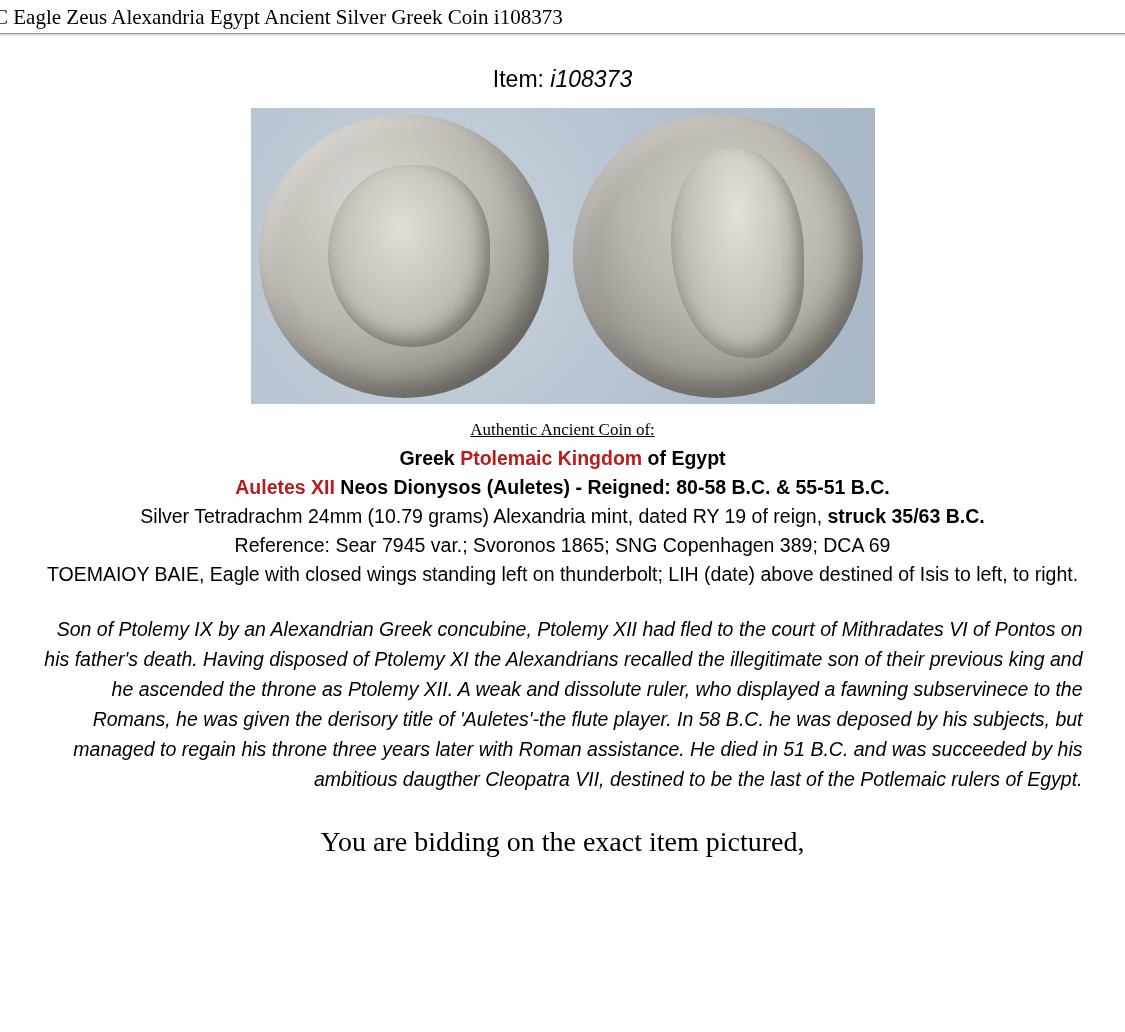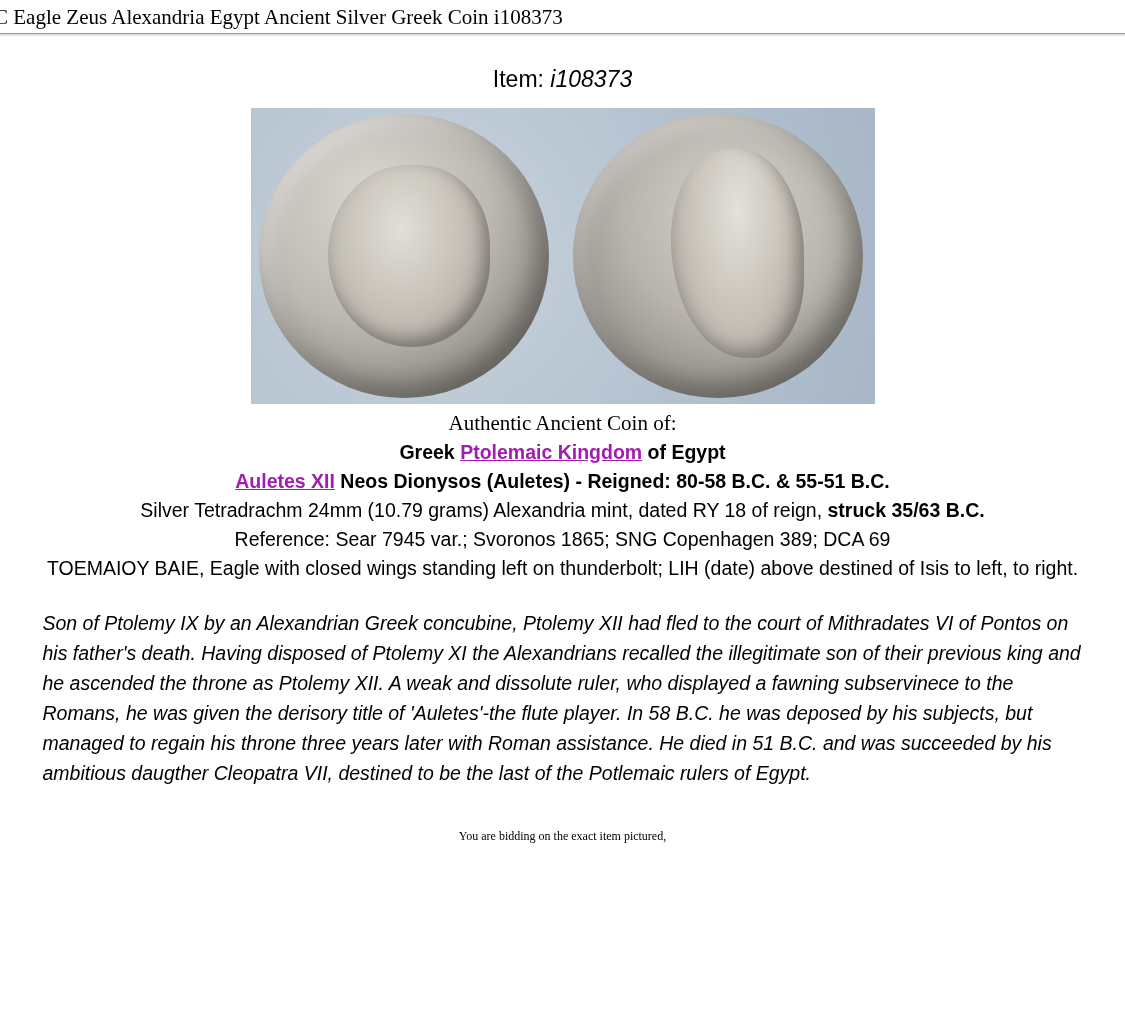--- a/index.html
+++ b/index.html
@@ -126,50 +126,50 @@
     width: 46%;
     height: 74%;
     border-radius: 46% 54% 40% 60%;
     background:
       radial-gradient(ellipse at 50% 30%, #e4e1da 0%, #c5c0b7 55%, #9a958e 100%);
     box-shadow: inset -6px -8px 16px rgba(70,66,62,0.45);
   }
   
   .auth-line {
     font-family: "Liberation Serif", serif;
-    font-size: 21px;
+    font-size: 17px;
     line-height: 27px;
-    margin-top: 6px;
+    margin-top: 12px;
+    text-decoration: underline;
   }
   .desc {
     font-family: "Liberation Sans", sans-serif;
     font-size: 19.5px;
     line-height: 27px;
     padding: 0 26px;
   }
   .desc .b { font-weight: bold; }
   .link {
-    color: #a21caf;
-    text-decoration: underline;
+    color: #b91c1c;
     font-weight: bold;
     cursor: pointer;
   }
   .desc-row { margin-top: 2px; }
   .narrative {
     font-family: "Liberation Sans", sans-serif;
     font-style: italic;
     font-size: 19.5px;
     line-height: 30px;
     margin: 26px auto 0 auto;
     width: 1040px;
-    text-align: left;
+    text-align: right;
   }
   .footer {
     font-family: "Liberation Serif", serif;
-    font-size: 12px;
+    font-size: 28px;
     line-height: 28px;
     margin-top: 34px;
   }
   .footer .l2 { font-weight: normal; }
 </style>
 </head>
 <body>
 
 <div class="page">
 
@@ -196,21 +196,21 @@
     <div class="auth-line">Authentic Ancient Coin of:</div>
 
     <div class="desc">
       <div class="desc-row">
         <span class="b">Greek </span><a class="link">Ptolemaic Kingdom</a><span class="b"> of Egypt</span>
       </div>
       <div class="desc-row">
         <a class="link">Auletes XII</a><span class="b"> Neos Dionysos (Auletes) - Reigned: 80-58 B.C. &amp; 55-51 B.C.</span>
       </div>
       <div class="desc-row">
-        <span>Silver Tetradrachm 24mm (10.79 grams) Alexandria mint, dated RY 18 of reign, </span><span class="b">struck 35/63 B.C.</span>
+        <span>Silver Tetradrachm 24mm (10.79 grams) Alexandria mint, dated RY 19 of reign, </span><span class="b">struck 35/63 B.C.</span>
       </div>
       <div class="desc-row">Reference: Sear 7945 var.; Svoronos 1865; SNG Copenhagen 389; DCA 69</div>
       <div class="desc-row">TOEMAIOY BAIE, Eagle with closed wings standing left on thunderbolt; LIH (date) above destined of Isis to left, to right.</div>
     </div>
 
     <div class="narrative">Son of Ptolemy IX by an Alexandrian Greek concubine, Ptolemy XII had fled to the court of Mithradates VI of Pontos on his father's death. Having disposed of Ptolemy XI the Alexandrians recalled the illegitimate son of their previous king and he ascended the throne as Ptolemy XII. A weak and dissolute ruler, who displayed a fawning subservinece to the Romans, he was given the derisory title of 'Auletes'-the flute player. In 58 B.C. he was deposed by his subjects, but managed to regain his throne three years later with Roman assistance. He died in 51 B.C. and was succeeded by his ambitious daugther Cleopatra VII, destined to be the last of the Potlemaic rulers of Egypt.</div>
 
     <div class="footer">
       <div>You are bidding on the exact item pictured,</div>
     </div>

